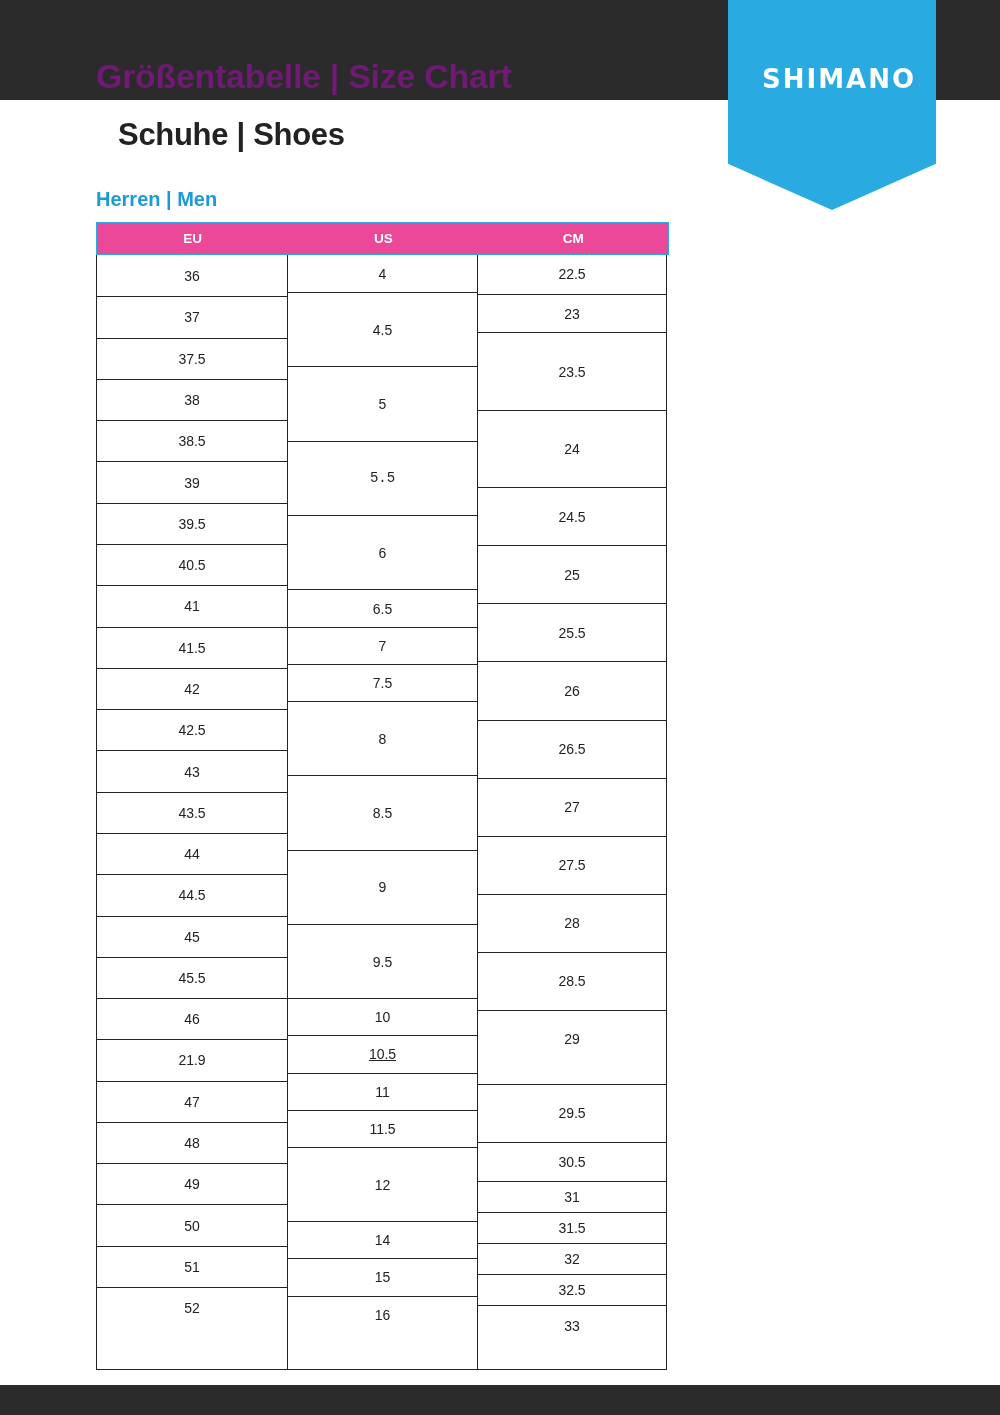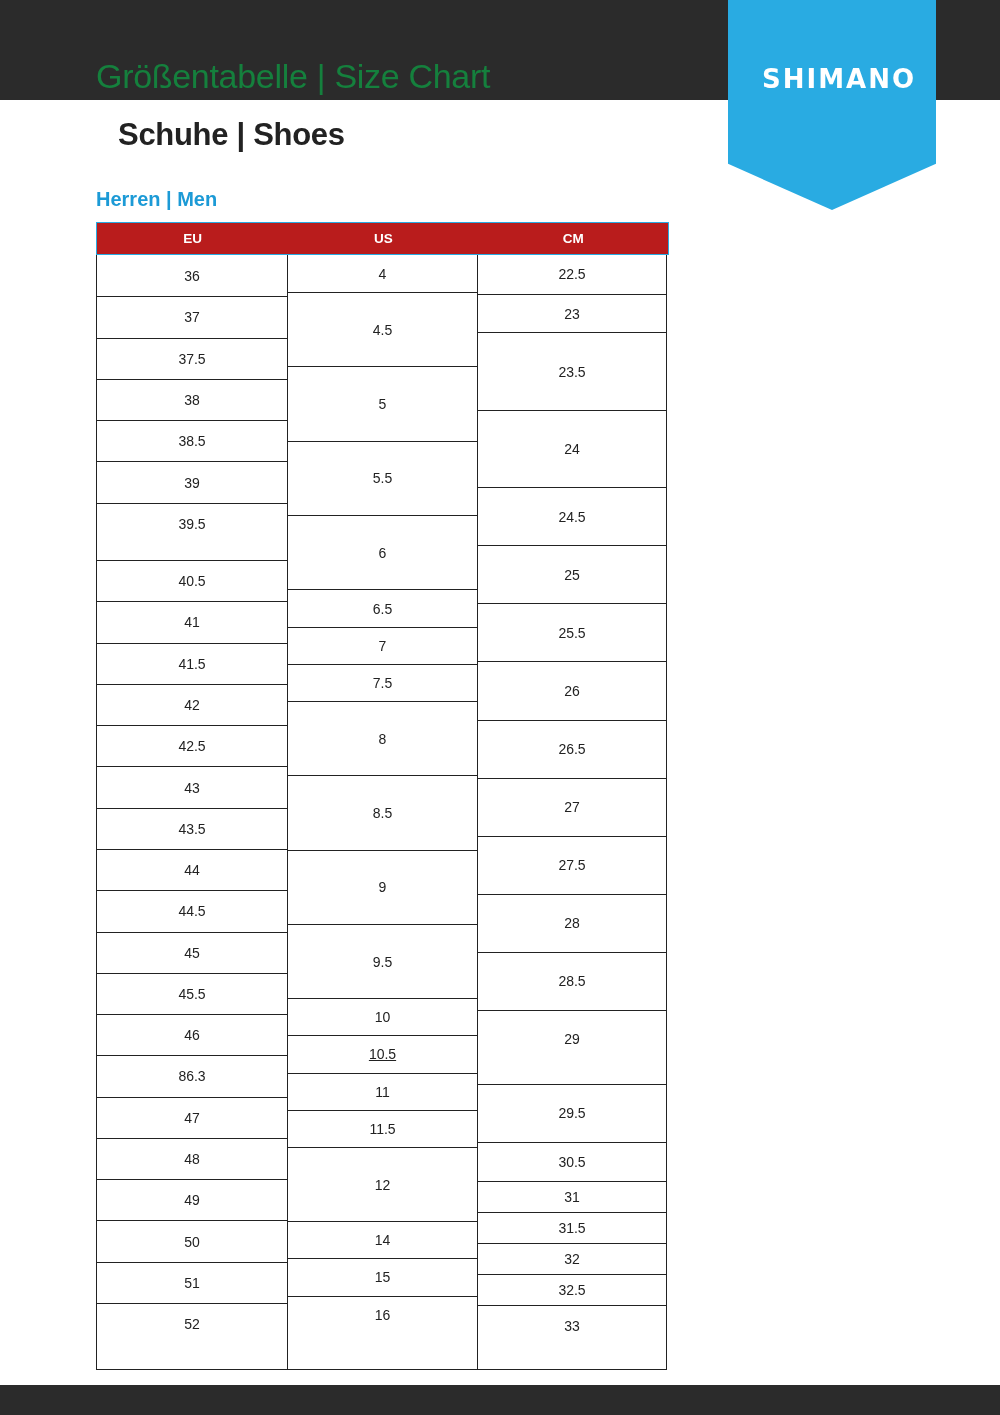--- a/index.html
+++ b/index.html
@@ -44,22 +44,22 @@
     font-weight: bold;
     letter-spacing: 2px;
     font-family: "DejaVu Sans", sans-serif;
   }
 
   .title-main {
     position: absolute;
     top: 57px;
     left: 96px;
     font-size: 34px;
-    font-weight: normal;
-    color: #15803d;
+    font-weight: bold;
+    color: #701a75;
     letter-spacing: -0.3px;
   }
   .title-sub {
     position: absolute;
     top: 117px;
     left: 118px;
     font-size: 31px;
     font-weight: bold;
     color: #222222;
     letter-spacing: -0.3px;
@@ -77,21 +77,21 @@
   
   .chart-wrap {
     position: absolute;
     top: 222px;
     left: 96px;
     width: 573px;
   }
   .chart-header {
     display: flex;
     height: 33px;
-    background: #b91c1c;
+    background: #ec4899;
     border: 1px solid #29abe2;
     box-sizing: border-box;
   }
   .chart-header div {
     color: #ffffff;
     font-size: 13.5px;
     font-weight: bold;
     display: flex;
     align-items: center;
     justify-content: center;
@@ -160,45 +160,45 @@
   </div>
   <div class="chart-body">
     <div class="col eu" id="col-eu">
         <div class="cell" style="height: 41.2963px;">36</div>
         <div class="cell" style="height: 41.2963px;">37</div>
         <div class="cell" style="height: 41.2963px;">37.5</div>
         <div class="cell" style="height: 41.2963px;">38</div>
         <div class="cell" style="height: 41.2963px;">38.5</div>
         <div class="cell" style="height: 41.2963px;">39</div>
         <div class="cell" style="height: 41.2963px;">39.5</div>
-        <div class="cell" style="height: 41.2963px; margin-top: 16px;">40.5</div>
+        <div class="cell" style="height: 41.2963px;">40.5</div>
         <div class="cell" style="height: 41.2963px;">41</div>
         <div class="cell" style="height: 41.2963px;">41.5</div>
         <div class="cell" style="height: 41.2963px;">42</div>
         <div class="cell" style="height: 41.2963px;">42.5</div>
         <div class="cell" style="height: 41.2963px;">43</div>
         <div class="cell" style="height: 41.2963px;">43.5</div>
         <div class="cell" style="height: 41.2963px;">44</div>
         <div class="cell" style="height: 41.2963px;">44.5</div>
         <div class="cell" style="height: 41.2963px;">45</div>
         <div class="cell" style="height: 41.2963px;">45.5</div>
         <div class="cell" style="height: 41.2963px;">46</div>
-        <div class="cell" style="height: 41.2963px;">86.3</div>
+        <div class="cell" style="height: 41.2963px;">21.9</div>
         <div class="cell" style="height: 41.2963px;">47</div>
         <div class="cell" style="height: 41.2963px;">48</div>
         <div class="cell" style="height: 41.2963px; text-align: right;">49</div>
         <div class="cell" style="height: 41.2963px;">50</div>
         <div class="cell" style="height: 41.2963px;">51</div>
         <div class="cell" style="height: 41.2963px;">52</div>
       </div>
     <div class="col us" id="col-us">
         <div class="cell" style="height: 37.1667px;">4</div>
         <div class="cell" style="height: 74.3333px;">4.5</div>
         <div class="cell" style="height: 74.3333px;">5</div>
-        <div class="cell" style="height: 74.3333px;">5.5</div>
+        <div class="cell" style="height: 74.3333px; font-family: Liberation Mono, monospace;">5.5</div>
         <div class="cell" style="height: 74.3333px;">6</div>
         <div class="cell" style="height: 37.1667px;">6.5</div>
         <div class="cell" style="height: 37.1667px;">7</div>
         <div class="cell" style="height: 37.1667px;">7.5</div>
         <div class="cell" style="height: 74.3333px;">8</div>
         <div class="cell" style="height: 74.3333px;">8.5</div>
         <div class="cell" style="height: 74.3333px;">9</div>
         <div class="cell" style="height: 74.3333px;">9.5</div>
         <div class="cell" style="height: 37.1667px;">10</div>
         <div class="cell" style="height: 37.1667px; text-decoration: underline;">10.5</div>

